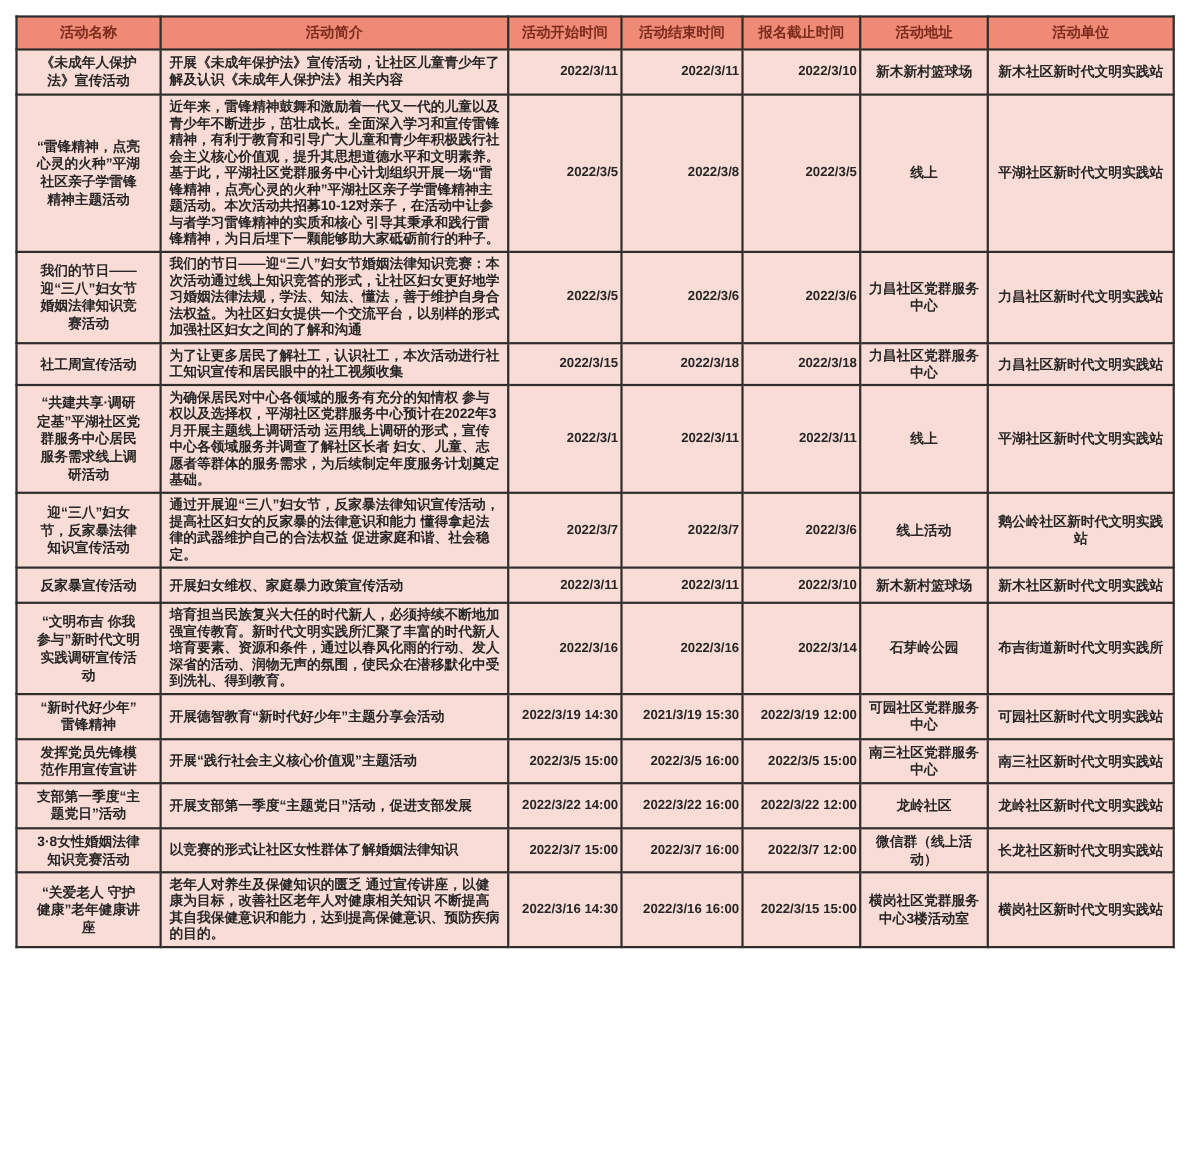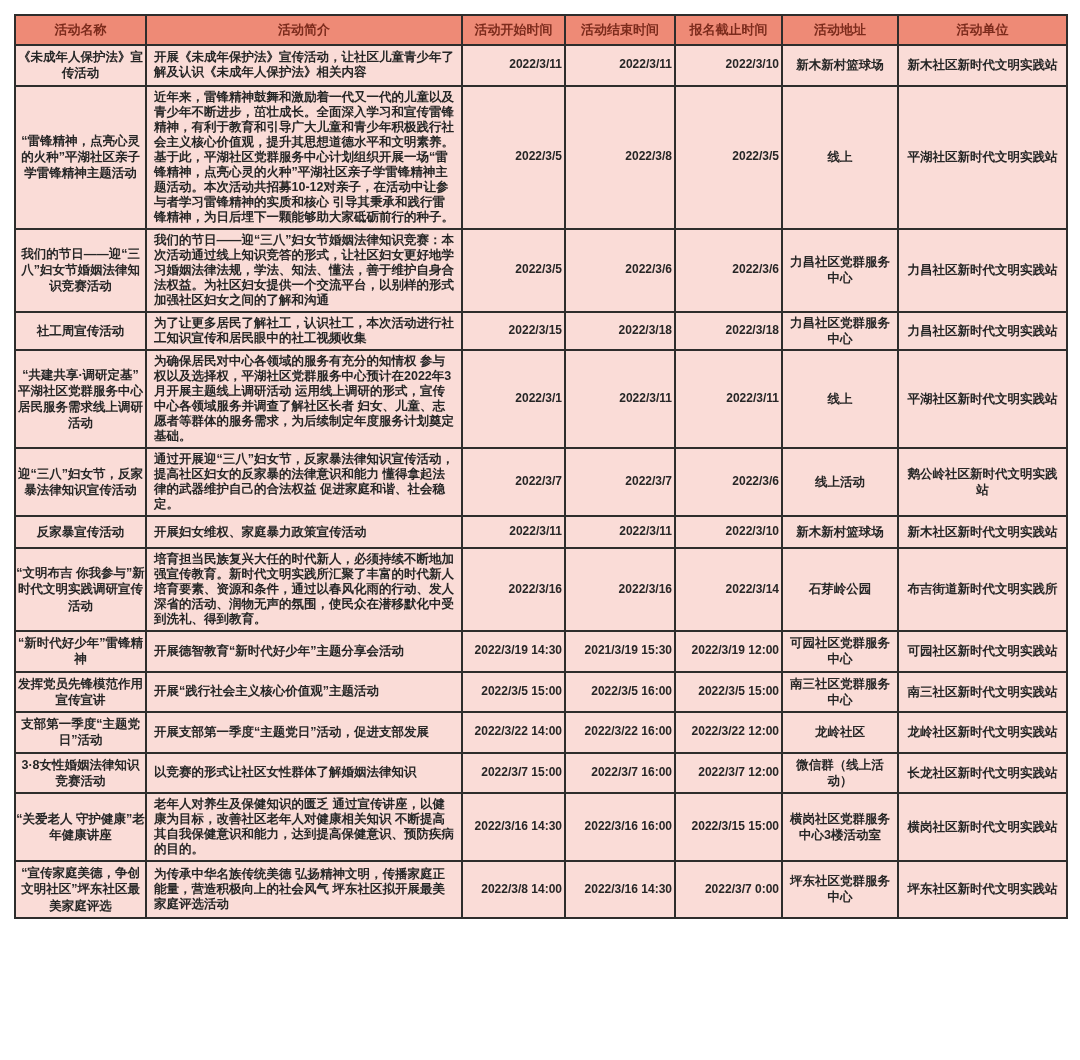--- a/index.html
+++ b/index.html
@@ -35,21 +35,21 @@
   tbody td{
     background:#fadcd7;
     color:#262626;
     font-weight:bold;
     height:32px;
   }
   td.col-name{
     font-size:12.5px;
     text-align:center;
     line-height:1.3;
-    padding:3px 0;
+    padding:3px 16px;
   }
   td.col-desc{
     font-size:12.5px;
     text-align:left;
     line-height:1.2;
     padding:3px 7px;
   }
   td.col-start,td.col-end,td.col-deadline{
     font-size:12px;
     text-align:right;
@@ -199,24 +199,15 @@
         </tr>
         <tr>
           <td class="col-name">“关爱老人 守护健康”老年健康讲座</td>
           <td class="col-desc">老年人对养生及保健知识的匮乏 通过宣传讲座，以健康为目标，改善社区老年人对健康相关知识 不断提高其自我保健意识和能力，达到提高保健意识、预防疾病的目的。</td>
           <td class="col-start">2022/3/16 14:30</td>
           <td class="col-end">2022/3/16 16:00</td>
           <td class="col-deadline">2022/3/15 15:00</td>
           <td class="col-address">横岗社区党群服务中心3楼活动室</td>
           <td class="col-unit">横岗社区新时代文明实践站</td>
         </tr>
-        <tr>
-          <td class="col-name">“宣传家庭美德，争创文明社区”坪东社区最美家庭评选</td>
-          <td class="col-desc">为传承中华名族传统美德 弘扬精神文明，传播家庭正能量，营造积极向上的社会风气 坪东社区拟开展最美家庭评选活动</td>
-          <td class="col-start">2022/3/8 14:00</td>
-          <td class="col-end">2022/3/16 14:30</td>
-          <td class="col-deadline">2022/3/7 0:00</td>
-          <td class="col-address">坪东社区党群服务中心</td>
-          <td class="col-unit">坪东社区新时代文明实践站</td>
-        </tr>
       </tbody>
   </table>
 </div>
 
 </body></html>

